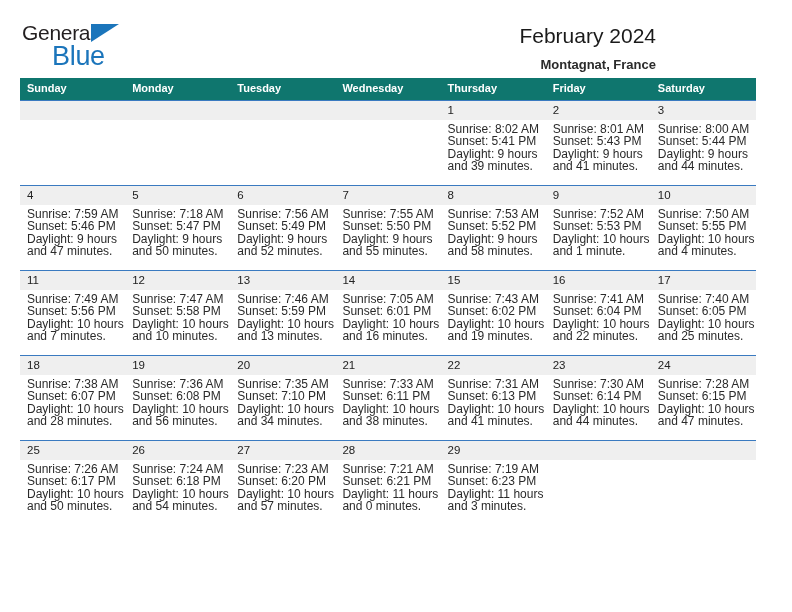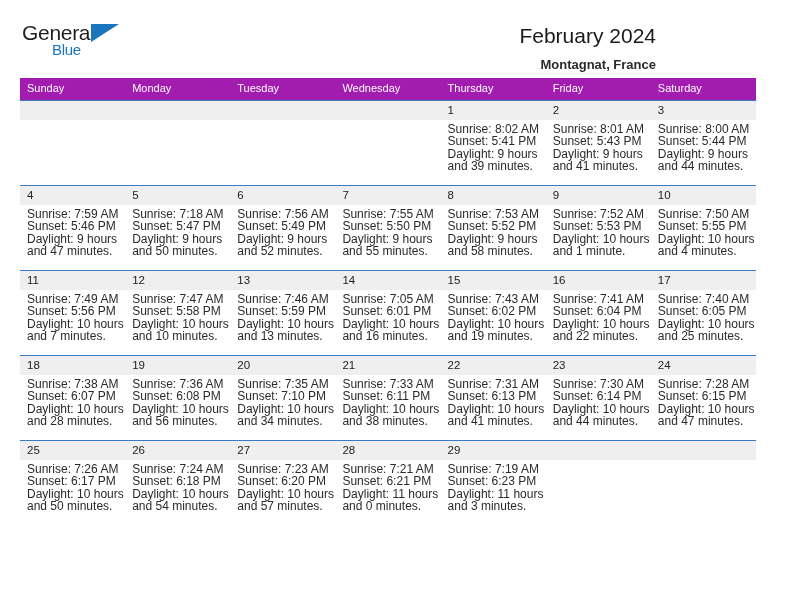--- a/index.html
+++ b/index.html
@@ -52,21 +52,21 @@
     top: 4px;
     width: 0;
     height: 0;
     border-left: 28px solid #1b75bb;
     border-bottom: 18px solid transparent;
   }
   .logo-blue {
     position: absolute;
     left: 32px;
     top: 21px;
-    font-size: 15px;
+    font-size: 27px;
     letter-spacing: -0.3px;
     color: #1b75bb;
     font-family: "Liberation Sans", sans-serif;
   }
   .titles {
     text-align: right;
     padding-top: 2px;
   }
   .cal-title {
     font-size: 21px;
@@ -84,23 +84,23 @@
   }
 
   
   .calendar {
     width: 736px;
     border-collapse: collapse;
     table-layout: fixed;
     margin-top: 6px;
   }
   .calendar th {
-    background: #a21caf;
+    background: #0f766e;
     color: #ffffff;
-    font-weight: normal;
+    font-weight: bold;
     font-size: 11px;
     text-align: left;
     padding: 4px 0 5px 7px;
     height: 11px;
     line-height: 13px;
   }
   .calendar td {
     width: 105.14px;
     height: 84px;
     vertical-align: top;

